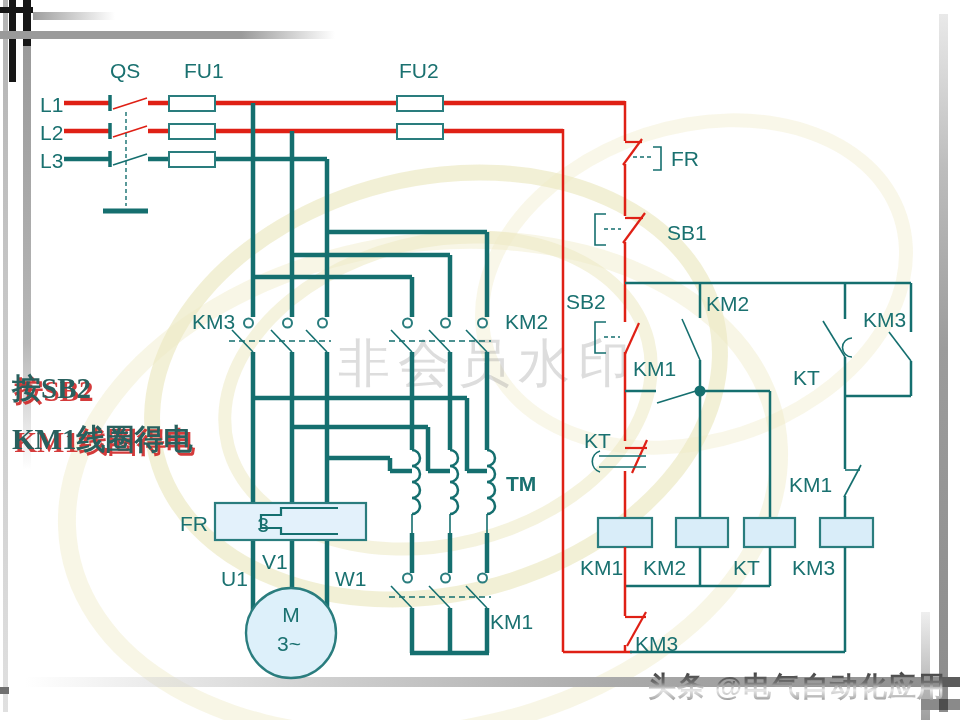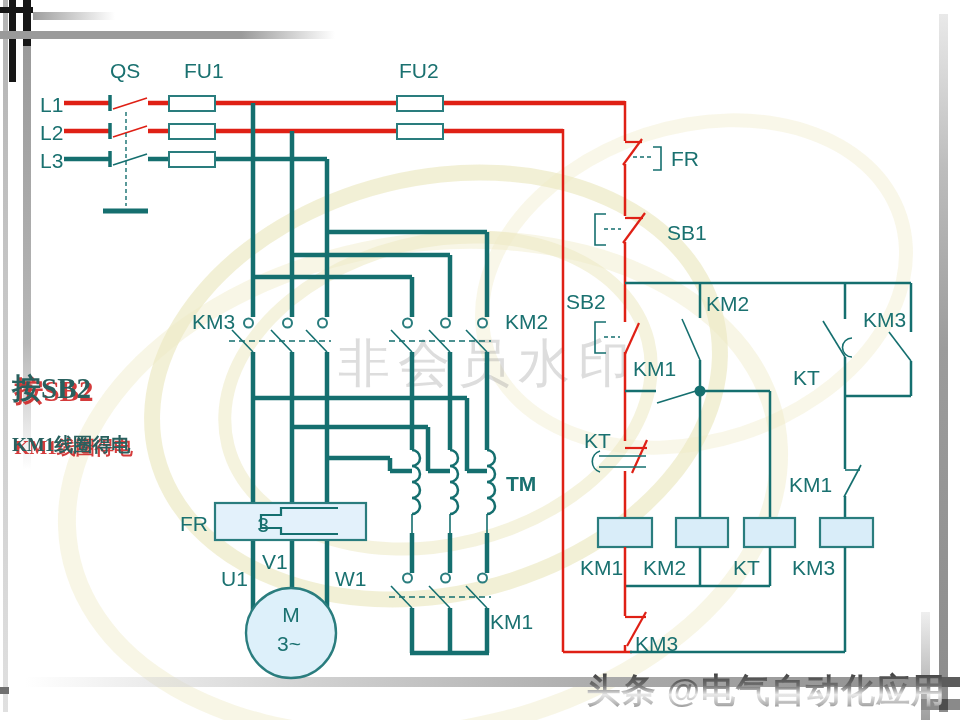--- a/index.html
+++ b/index.html
@@ -23,31 +23,31 @@
   .b-gray-vleft{left:23px;top:46px;width:8px;height:424px;background:linear-gradient(180deg,#9a9a9a 0%,#b7b7b7 70%,rgba(183,183,183,0) 100%);}
   .b-right-v1{left:939px;top:14px;width:9px;height:698px;background:linear-gradient(180deg,#e9e9e9 0%,#bdbdbd 22%,#9c9c9c 48%,#8c8c8c 100%);}
   .b-right-v2{left:921px;top:612px;width:9px;height:108px;background:linear-gradient(180deg,#efefef,#9f9f9f);}
   .b-bottom-h{left:25px;top:677px;width:935px;height:10px;background:linear-gradient(90deg,rgba(205,205,205,0) 0%,#d2d2d2 30%,#ababab 62%,#8d8d8d 100%);}
   .b-bottom-h2{left:921px;top:699px;width:39px;height:11px;background:#8a8a8a;}
   .b-cross1{left:939px;top:677px;width:21px;height:10px;background:#5c5c5c;}
   .b-cross2{left:939px;top:699px;width:9px;height:11px;background:#4e4e4e;}
   
   .wm-center{position:absolute;left:338px;top:329px;font-size:52px;letter-spacing:8px;
              color:rgba(150,150,150,.32);white-space:nowrap;}
-  .byline{position:absolute;top:668px;right:14px;font-size:34px;font-weight:bold;letter-spacing:1px;
+  .byline{position:absolute;top:668px;right:14px;font-size:28px;font-weight:bold;letter-spacing:1px;
           color:#8a8a8a;white-space:nowrap;}
   @supports ((-webkit-background-clip:text) or (background-clip:text)){
     .byline{background:linear-gradient(180deg,#2e2e2e 0%,#6f6f6f 38%,#e8e8e8 58%,#b5b5b5 78%,#5f5f5f 100%);
             -webkit-background-clip:text;background-clip:text;color:transparent;-webkit-text-fill-color:transparent;}
   }
   
   .annot{position:absolute;left:12px;font-family:"Liberation Serif",serif;font-weight:bold;
          color:#28605e;text-shadow:2.5px 2.5px 0 rgba(205,25,25,.85);white-space:nowrap;}
   .an1{top:369px;font-size:29px;}
-  .an2{top:432px;font-size:19px;}
+  .an2{top:420px;font-size:29px;}
   
   .wt{stroke:#156f6f;fill:none;}
   .wr{stroke:#df2015;fill:none;}
   .w45{stroke-width:4.5px;} .w25{stroke-width:2.5px;} .w16{stroke-width:1.6px;}
   .w22{stroke-width:2.2px;} .w35{stroke-width:3.5px;} .w5{stroke-width:5px;} .w14{stroke-width:1.4px;}
   .dash{stroke-dasharray:6 4;} .dash2{stroke-dasharray:4 3;}
   .box{fill:#ffffff;stroke:#2a7d7e;stroke-width:2px;}
   .coil{fill:#d9edf9;stroke:#2a7d7e;stroke-width:2.2px;}
   .lbl{font-family:"Liberation Sans",sans-serif;font-size:21px;fill:#1a7170;}
   .lblb{font-weight:bold;}

